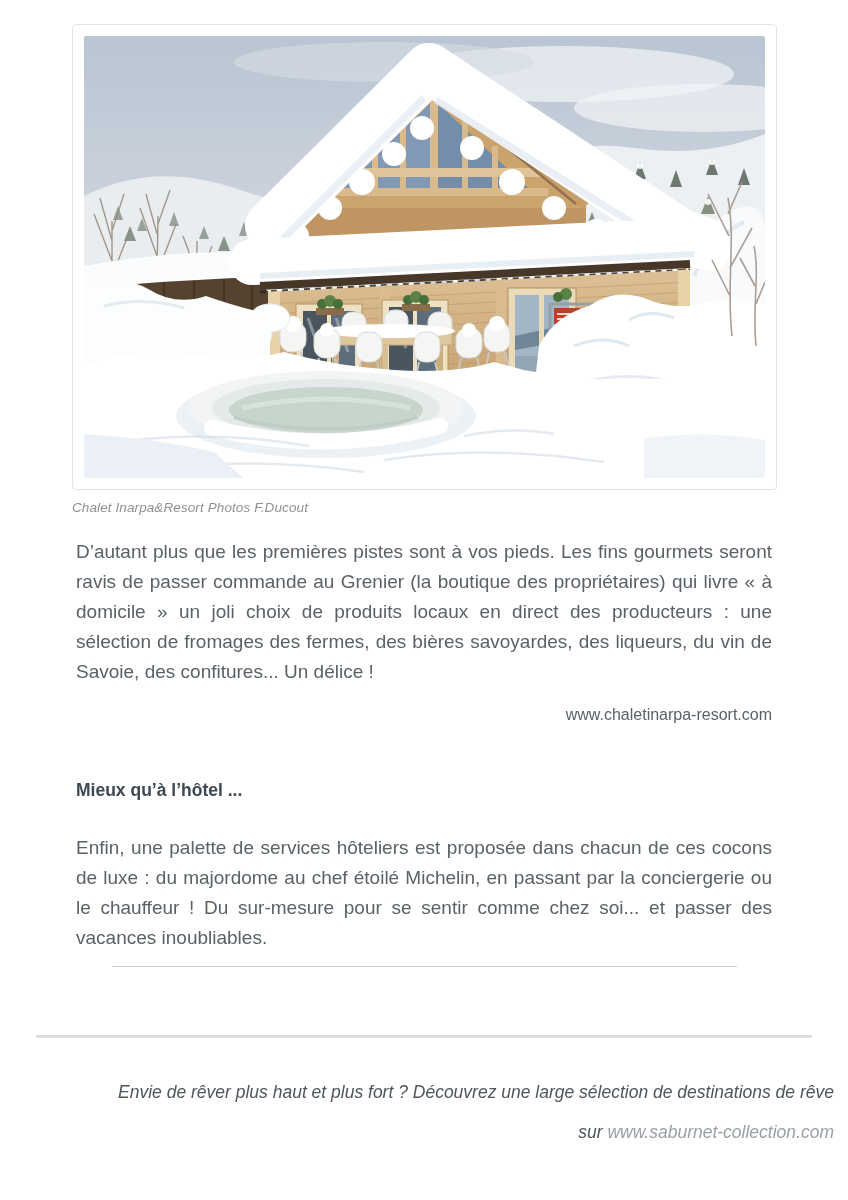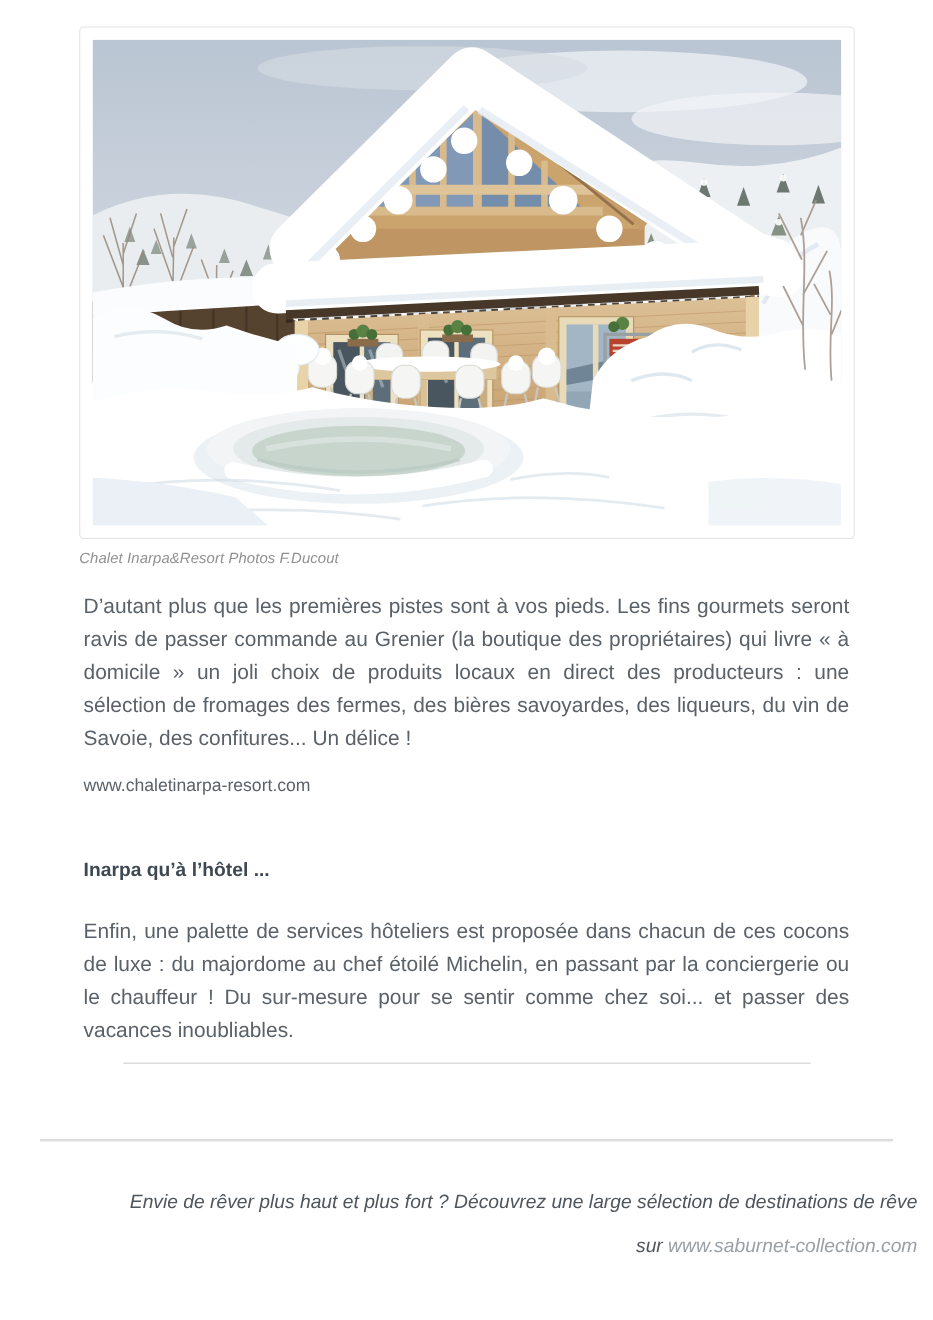--- a/index.html
+++ b/index.html
@@ -17,21 +17,21 @@
 
   .caption{
     margin:10px 0 0 -4px; font-style:italic; font-size:13.5px;
     color:#8f9091; letter-spacing:.1px;
   }
   .body-text{
     margin:22px 0 0; font-size:19px; line-height:30px;
     color:#5a6168; text-align:justify;
   }
   .body-text.second{ margin-top:32px; }
-  .link-line{ margin:14px 0 0; text-align:left; font-size:16px; line-height:28px; }
+  .link-line{ margin:14px 0 0; text-align:right; font-size:16px; line-height:28px; }
   .link-line a{ color:#5a6168; text-decoration:none; }
 
   .section-heading{
     margin:50px 0 0; font-size:17.5px; line-height:22px;
     color:#3e4852; font-weight:bold;
   }
 
   hr{ border:none; }
   .hr-thin{ width:625px; margin:13px auto 0; border-top:1px solid #cfcfcf; }
   .hr-wide{ width:776px; margin:68px auto 0; border-top:3px solid #dcdcdc; border-radius:2px; }
@@ -372,21 +372,21 @@
     </div>
   </figure>
 
   <div class="content">
     <p class="caption">Chalet Inarpa&amp;Resort Photos F.Ducout</p>
 
     <p class="body-text">D’autant plus que les premières pistes sont à vos pieds. Les fins gourmets seront ravis de passer commande au Grenier (la boutique des propriétaires) qui livre « à domicile » un joli choix de produits locaux en direct des producteurs : une sélection de fromages des fermes, des bières savoyardes, des liqueurs, du vin de Savoie, des confitures... Un délice !</p>
 
     <p class="link-line"><a href="#">www.chaletinarpa-resort.com</a></p>
 
-    <h3 class="section-heading">Inarpa qu’à l’hôtel ...</h3>
+    <h3 class="section-heading">Mieux qu’à l’hôtel ...</h3>
 
     <p class="body-text second">Enfin, une palette de services hôteliers est proposée dans chacun de ces cocons de luxe : du majordome au chef étoilé Michelin, en passant par la conciergerie ou le chauffeur ! Du sur-mesure pour se sentir comme chez soi... et passer des vacances inoubliables.</p>
 
     <hr class="hr-thin">
   </div>
 
   <hr class="hr-wide">
 
   <div>
     <p class="tagline">

